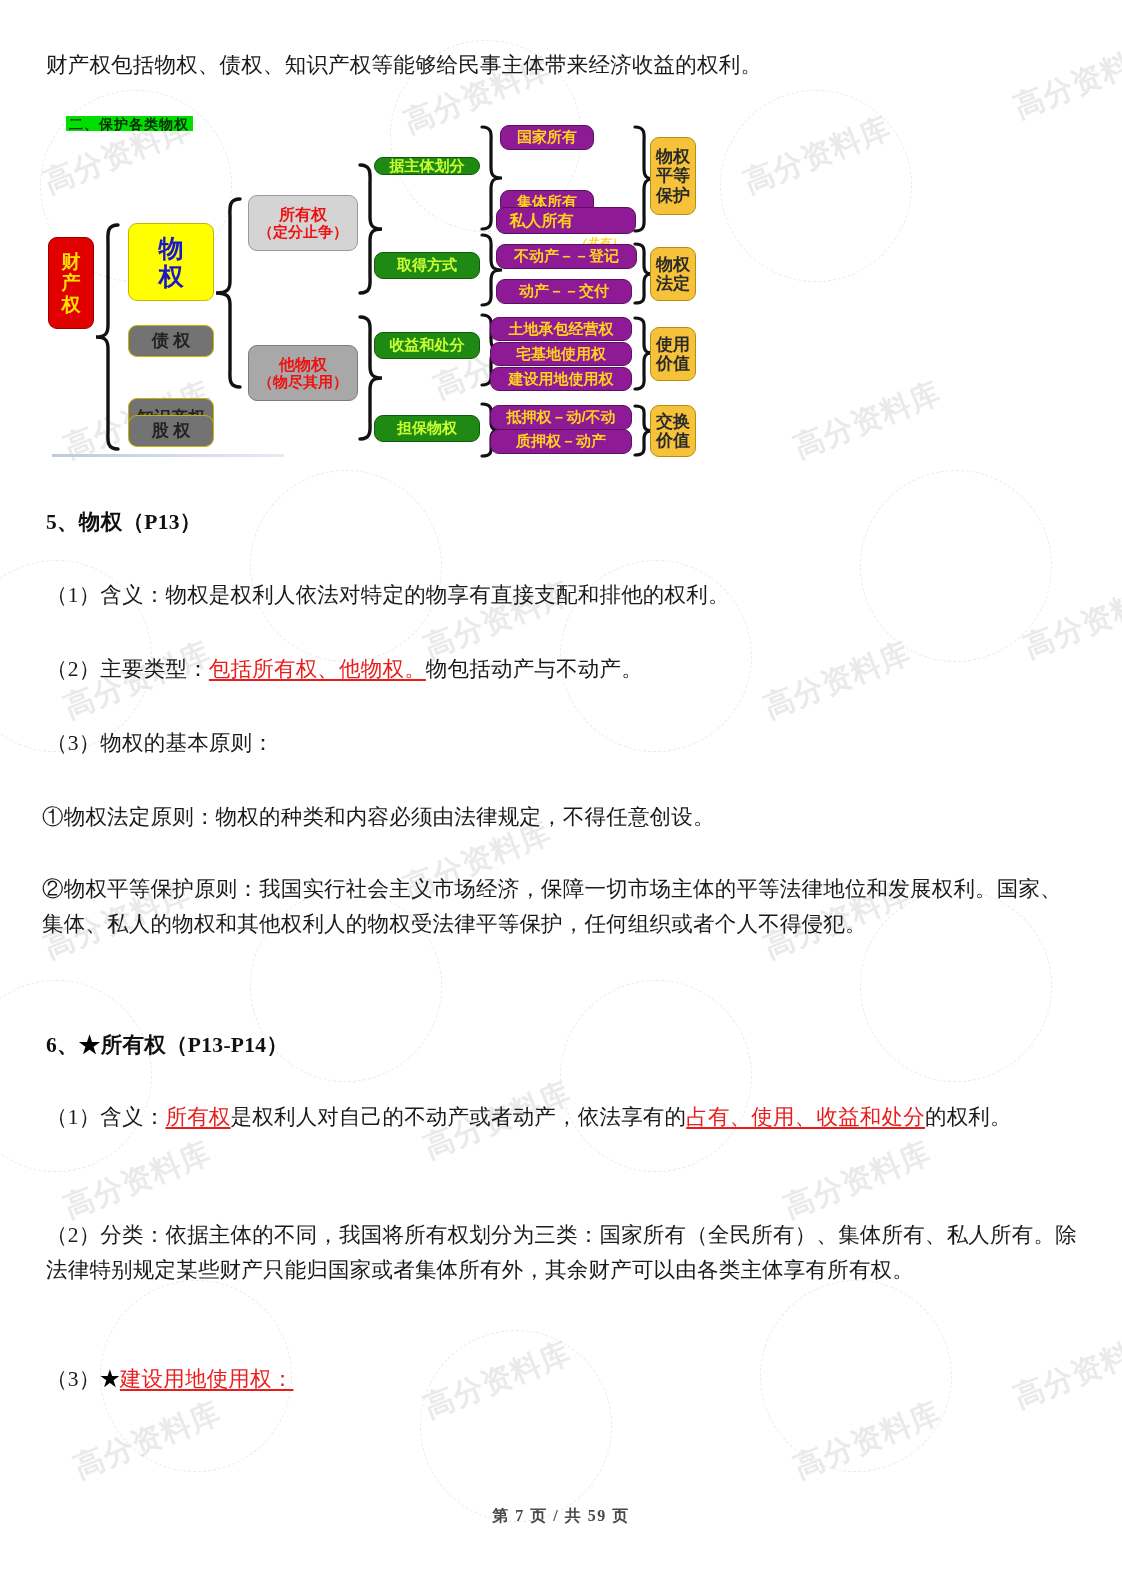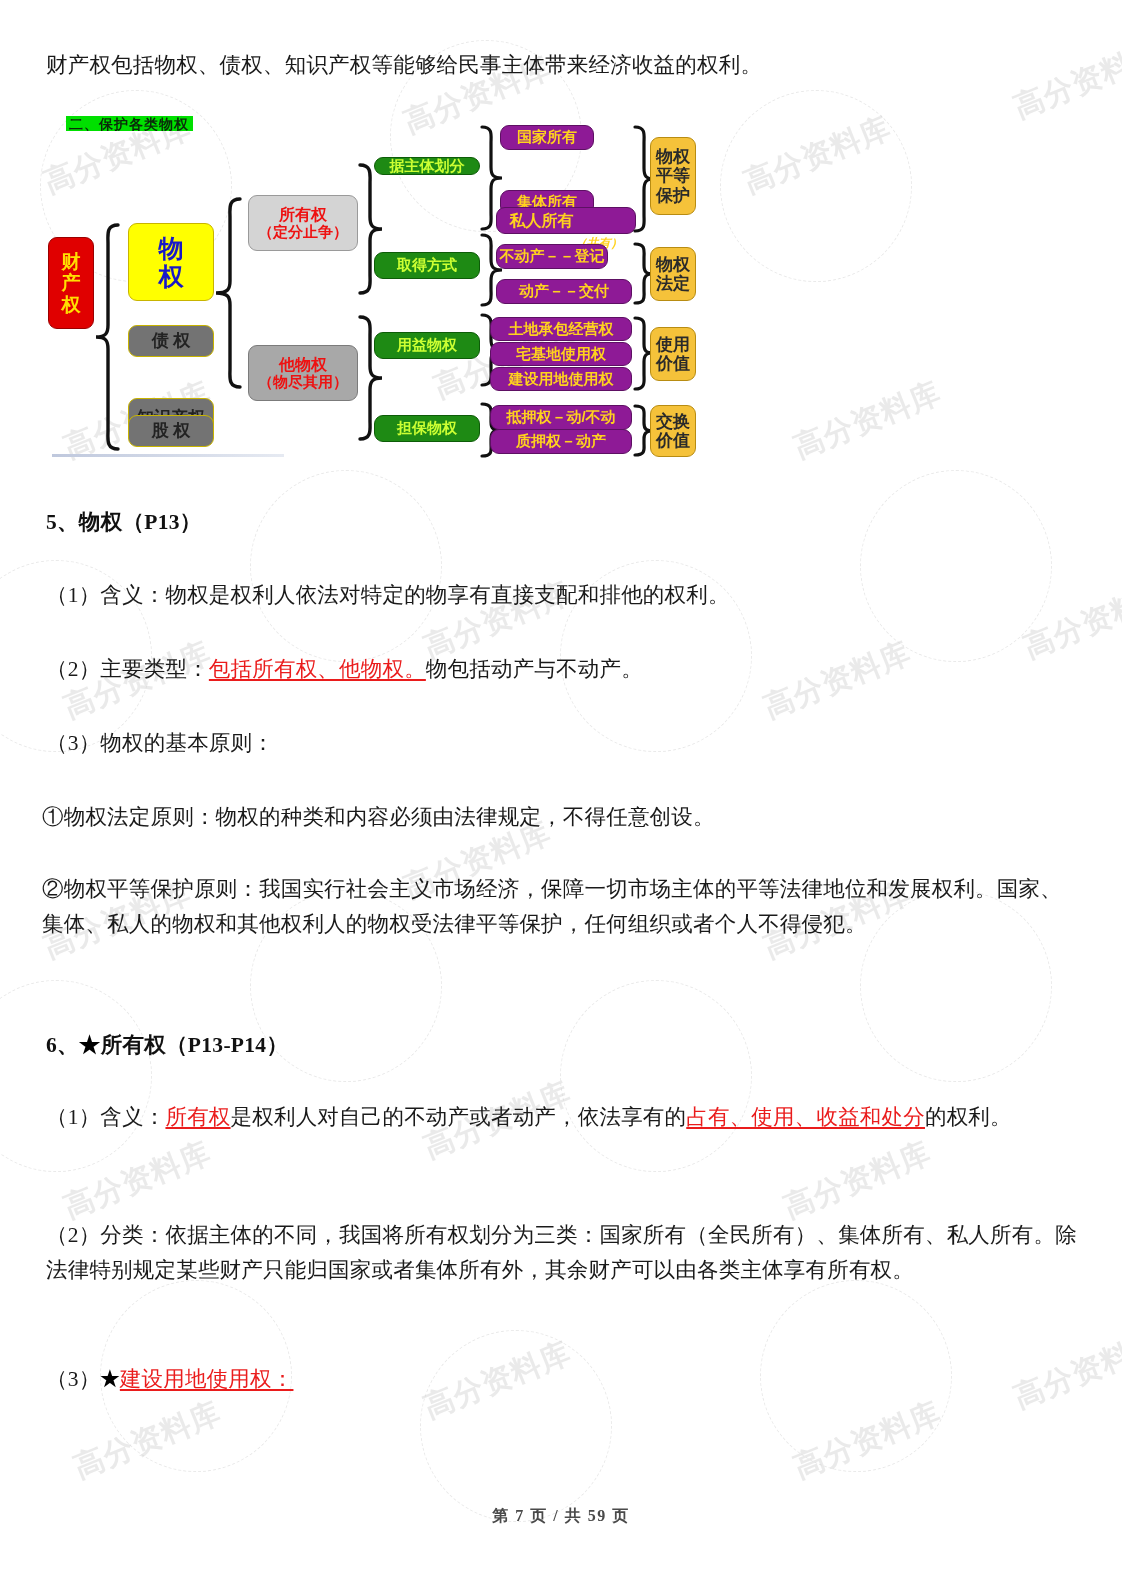--- a/index.html
+++ b/index.html
@@ -235,21 +235,21 @@
       </div>
 
       <div class="bracket" style="left:314px; top:200px;">
         <svg width="26" height="130" viewBox="0 0 26 130">
           <path d="M2 4 C14 4 12 14 12 22 L12 53 C12 61 14 65 24 65 C14 65 12 69 12 77 L12 108 C12 116 14 126 2 126" fill="none" stroke="#111" stroke-width="3.4" stroke-linecap="round"></path>
         </svg>
       </div>
 
       <div class="box b-green" style="left:330px; top:44px; width:106px; height:18px; font-size:15px;font-family:Liberation Serif, serif;">据主体划分</div>
       <div class="box b-green" style="left:330px; top:139px; width:106px; height:27px; font-size:15px;">取得方式</div>
-      <div class="box b-green" style="left:330px; top:219px; width:106px; height:27px; font-size:15px;">用益物权</div>
+      <div class="box b-green" style="left:330px; top:219px; width:106px; height:27px; font-size:15px;">收益和处分</div>
       <div class="box b-green" style="left:330px; top:302px; width:106px; height:27px; font-size:15px;">担保物权</div>
 
       <div class="bracket" style="left:436px; top:10px;">
         <svg width="24" height="110" viewBox="0 0 24 110">
           <path d="M2 4 C13 4 11 12 11 20 L11 44 C11 52 13 55 22 55 C13 55 11 58 11 66 L11 90 C11 98 13 106 2 106" fill="none" stroke="#111" stroke-width="3.2" stroke-linecap="round"></path>
         </svg>
       </div>
 
       <div class="bracket" style="left:436px; top:118px;">
         <svg width="24" height="78" viewBox="0 0 24 78">
@@ -269,21 +269,21 @@
         </svg>
       </div>
 
       <div class="box b-purple" style="left:456px; top:12px; width:94px; height:25px; font-size:15px;">国家所有</div>
       <div class="box b-purple" style="left:456px; top:53px; width:94px; height:25px; font-size:15px;margin-top:24px;">集体所有</div>
       <div class="box b-purple" style="left:452px; top:94px; width:140px; height:27px; font-size:16px; gap:1px;">
         <span>私人所有</span>
         <span style="font-size:12px; font-style:italic;margin-top:46px;">（共有）</span>
       </div>
 
-      <div class="box b-purple" style="left:452px; top:131px; width:112px; height:25px; font-size:15px;">不动产－－登记</div>
+      <div class="box b-purple" style="left:452px; top:131px; width:141px; height:25px; font-size:15px;">不动产－－登记</div>
       <div class="box b-purple" style="left:452px; top:166px; width:136px; height:25px; font-size:15px;">动产－－交付</div>
 
       <div class="box b-purple" style="left:446px; top:204px; width:142px; height:24px; font-size:15px;">土地承包经营权</div>
       <div class="box b-purple" style="left:446px; top:229px; width:142px; height:24px; font-size:15px;">宅基地使用权</div>
       <div class="box b-purple" style="left:446px; top:254px; width:142px; height:24px; font-size:15px;">建设用地使用权</div>
 
       <div class="box b-purple" style="left:446px; top:292px; width:142px; height:25px; font-size:15px;">抵押权－动/不动</div>
       <div class="box b-purple" style="left:446px; top:316px; width:142px; height:25px; font-size:15px;">质押权－动产</div>
 
       <div class="bracket" style="left:588px; top:10px;">

